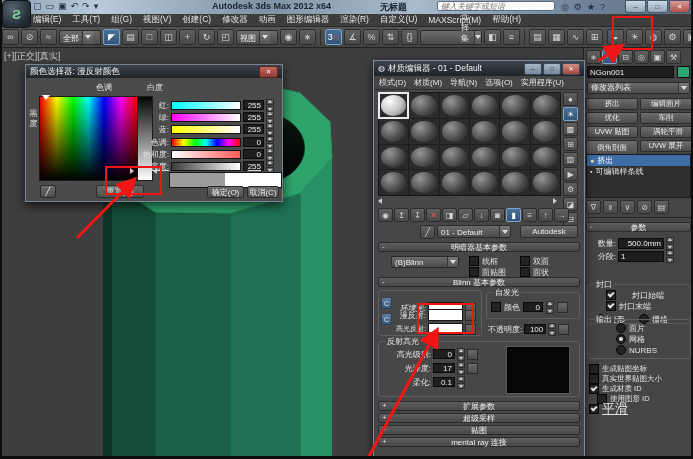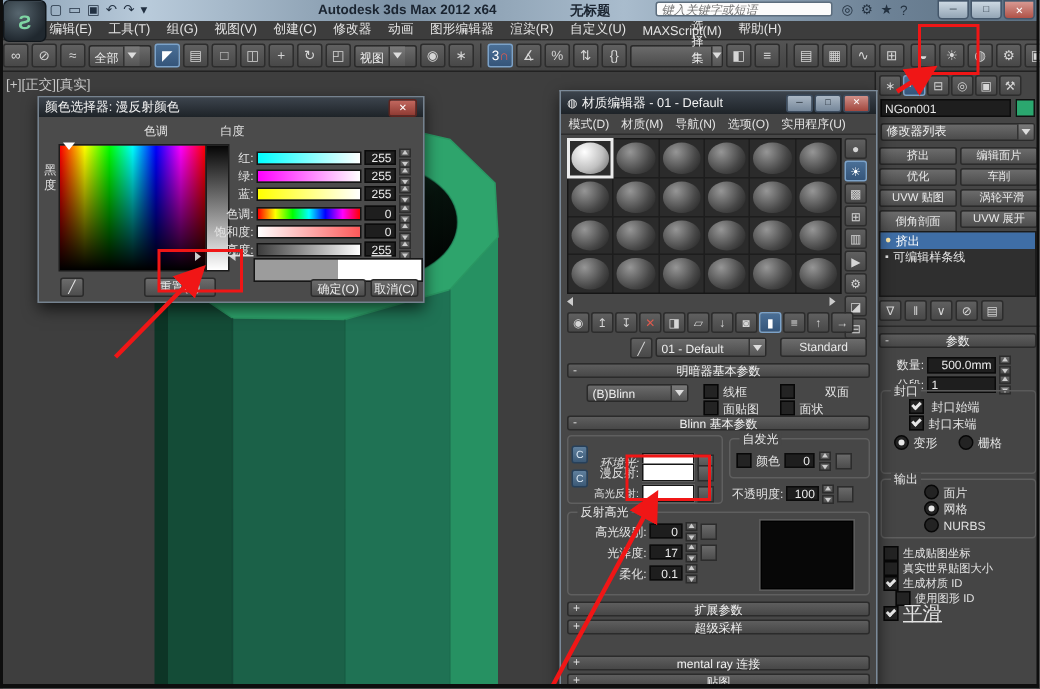--- a/index.html
+++ b/index.html
@@ -413,37 +413,37 @@
       <span class="ic sm">→</span>
     </div>
 
     <span class="ic sm abs" style="left:46px;top:164px;">╱</span>
     <span class="dd abs" style="left:63px;top:164px;width:74px;height:13px;">
       <span>01 - Default</span>
       <span class="ab" style="margin-left:auto;">
           <i class="tri-d"></i>
         </span>
     </span>
-    <span class="btn abs" style="left:146px;top:164px;width:58px;height:13px;">Standard</span>
+    <span class="btn abs" style="left:146px;top:164px;width:58px;height:13px;">Autodesk</span>
 
     <div class="roll" style="left:4px;top:181px;width:202px;">
       <span class="pm">-</span>
         <span>明暗器基本参数</span>
     </div>
     <span class="dd abs" style="left:17px;top:195px;width:68px;height:12px;">
       <span>(B)Blinn</span>
       <span class="ab" style="margin-left:auto;">
           <i class="tri-d"></i>
         </span>
     </span>
     <div class="mrow" style="left:95px;top:194px;gap:3px;">
       <span class="chk"></span>
       <span class="lbl">线框</span>
     </div>
-    <div class="mrow" style="left:146px;top:194px;gap:20px;">
+    <div class="mrow" style="left:146px;top:194px;gap:3px;">
       <span class="chk"></span>
       <span class="lbl">双面</span>
     </div>
     <div class="mrow" style="left:95px;top:205px;gap:3px;">
       <span class="chk"></span>
       <span class="lbl">面贴图</span>
     </div>
     <div class="mrow" style="left:146px;top:205px;gap:3px;">
       <span class="chk"></span>
       <span class="lbl">面状</span>
@@ -529,21 +529,21 @@
     </div>
 
     <div class="roll" style="left:4px;top:340px;width:202px;">
       <span class="pm">+</span>
         <span>扩展参数</span>
     </div>
     <div class="roll" style="left:4px;top:352px;width:202px;">
       <span class="pm">+</span>
         <span>超级采样</span>
     </div>
-    <div class="roll" style="left:4px;top:364px;width:202px;margin-top:24px;">
+    <div class="roll" style="left:4px;top:364px;width:202px;">
       <span class="pm">+</span>
         <span>贴图</span>
     </div>
     <div class="roll" style="left:4px;top:376px;width:202px;">
       <span class="pm">+</span>
         <span>mental ray 连接</span>
     </div>
   </div>
 
   <div class="cp">
@@ -607,23 +607,23 @@
     </div>
     <div class="mrow" style="left:6px;top:202px;gap:2px;">
       <span class="lbl" style="width:26px;text-align:right;">分段:</span>
       <span class="field" style="width:46px;height:11px;justify-content:flex-start;">1</span>
       <span class="spin">
           <i class="u"></i>
           <i class="d"></i>
         </span>
     </div>
 
-    <div class="grp" style="left:3px;top:212px;width:104px;height:56px;border-color:#5a5a5a;">
+    <div class="grp" style="left:3px;top:236px;width:104px;height:40px;border-color:#5a5a5a;">
       <span class="gl">封口</span>
-      <div class="mrow" style="left:18px;top:4px;gap:5px;">
+      <div class="mrow" style="left:18px;top:4px;gap:16px;">
         <span class="chk on"></span>
         <span class="lbl">封口始端</span>
       </div>
       <div class="mrow" style="left:18px;top:15px;gap:3px;">
         <span class="chk on"></span>
         <span class="lbl">封口末端</span>
       </div>
       <div class="mrow" style="left:8px;top:28px;gap:3px;">
         <span class="rad on"></span>
         <span class="lbl">变形</span>

